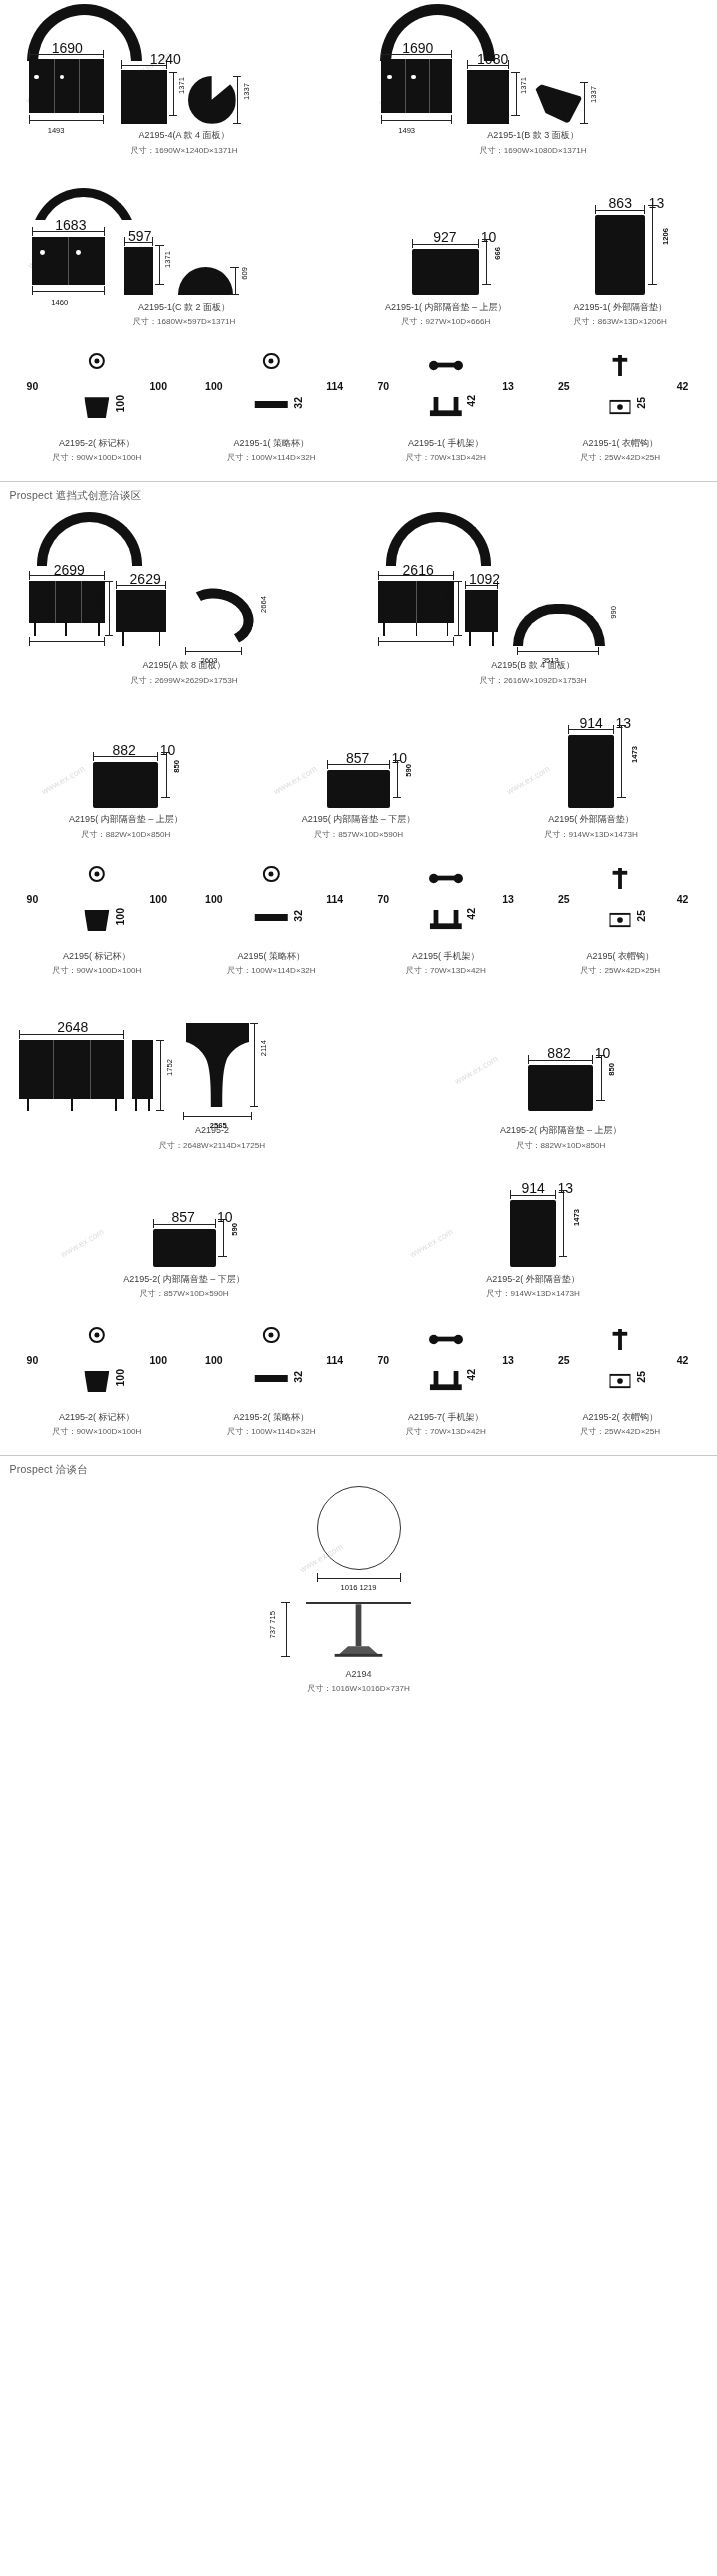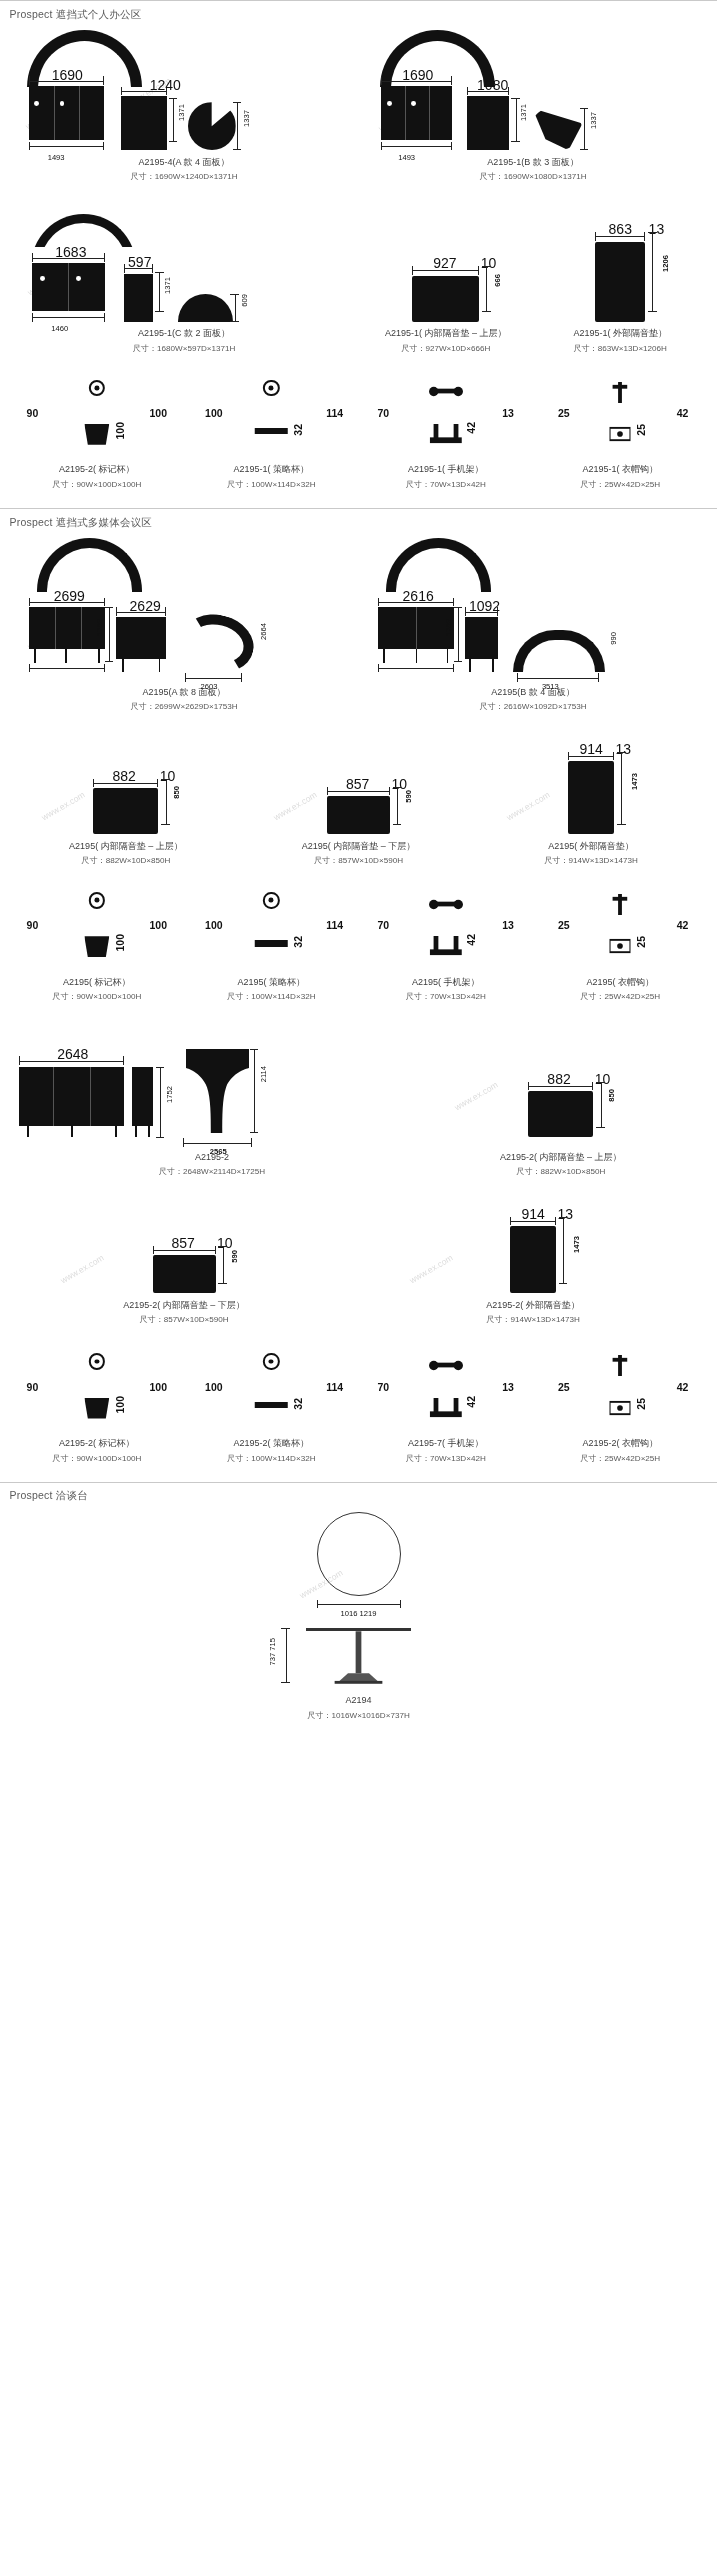--- a/index.html
+++ b/index.html
@@ -98,24 +98,20 @@
     background:#111; border-radius:50%; transform:translate(-50%,-50%);
   }
   .bar { width:32.5px;height:6.7px;background:#111;margin:0 auto; }
   .bld { font-weight:bold; }
 </style>
 </head>
 <body>
 
 <div class="page">
 
-  <div class="section-head">
-    <span>Prospect</span>
-    <span>遮挡式个人办公区</span>
-  </div>
   <div class="section-body">
 
     <div class="row" style="align-items:flex-start;">
 
       <div class="cell" style="width:50%;position:relative;">
         <div class="wm" style="left:13.4px;top:80px;">www.ex.com</div>
         <div class="wm" style="left:115px;top:57px;">www.ex.com</div>
 
         <div class="fig" style="height:120px;align-items:flex-end;justify-content:flex-start;padding-left:5.7px;">
 
@@ -372,21 +368,21 @@
         <div class="caption">
           <span class="code">A2195-1( 衣帽钩）</span>
           <span class="dim">尺寸：25W×42D×25H</span>
         </div>
       </div>
     </div>
   </div>
 
   <div class="section-head">
     <span>Prospect</span>
-    <span>遮挡式多媒体会议区</span>
+    <span>遮挡式创意洽谈区</span>
   </div>
   <div class="section-body">
 
     <div class="row" style="align-items:flex-start;">
       <div class="cell" style="width:50%;position:relative;">
         <div class="wm" style="left:15.3px;top:92px;">www.ex.com</div>
         <div class="fig" style="height:134px;align-items:flex-end;justify-content:flex-start;padding-left:5.7px;">
           <div style="position:absolute;left:27px;top:0;width:105px;height:54px;overflow:hidden;">
             <div style="width:105px;height:105px;border-radius:50%;border:10.5px solid #111;border-bottom-color:transparent;box-sizing:border-box;"></div>
           </div>

